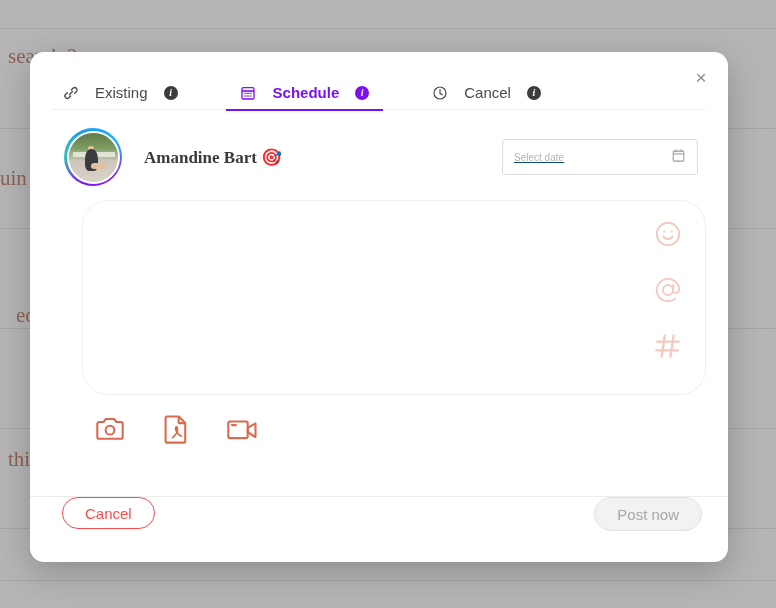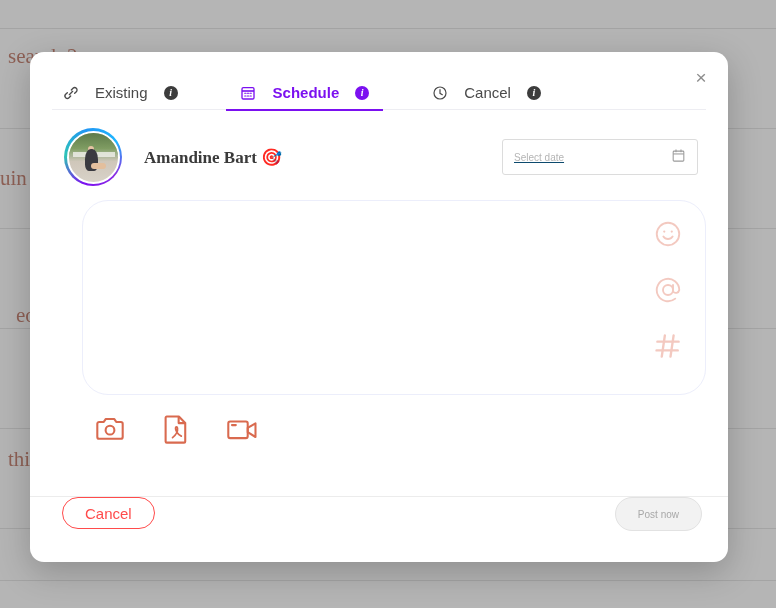--- a/index.html
+++ b/index.html
@@ -343,21 +343,21 @@
     font-family: "Liberation Sans", sans-serif;
   }
   #post-btn {
     margin-left: auto;
     border: 1px solid #e2e2e2;
     background: #f2f2f2;
     color: #a8a8a8;
     border-radius: 22px;
     padding: 0 22px;
     height: 34px;
-    font-size: 10px;
+    font-size: 15px;
     cursor: default;
     font-family: "Liberation Sans", sans-serif;
   }
 </style>
 </head>
 <body>
 
 <div id="page">
   <div id="bg-rows">
       <div class="bg-row" style="top: 28px;"></div>

